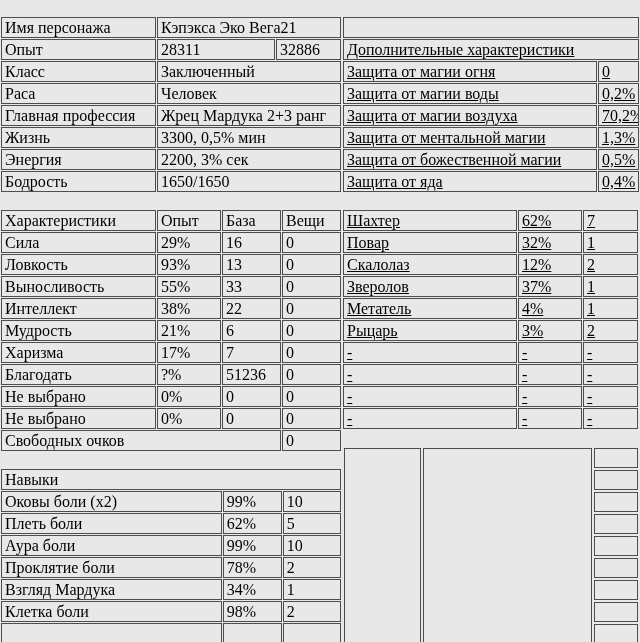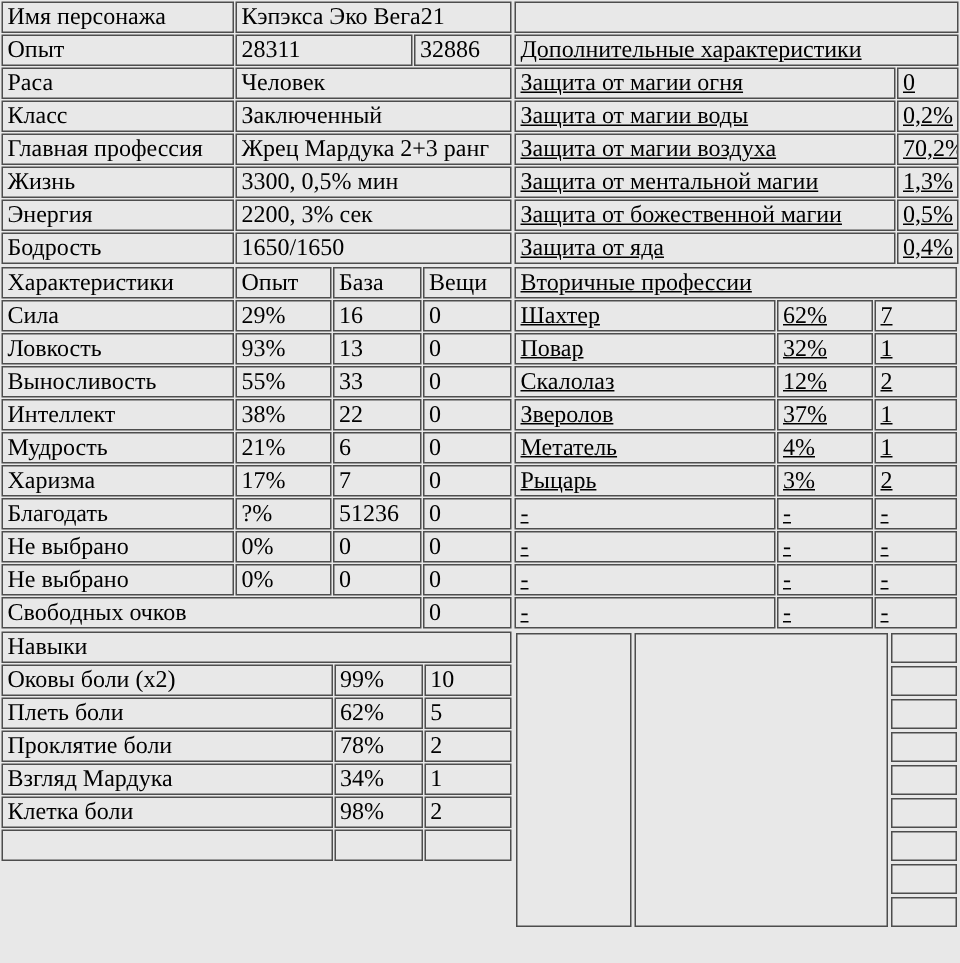--- a/index.html
+++ b/index.html
@@ -7,21 +7,21 @@
     width:640px;height:642px;overflow:hidden;
     background:#E8E8E8;color:#000;
     font-family:"Liberation Serif","DejaVu Serif",serif;
     font-size:16px;
   }
   .cols{display:flex;align-items:flex-start;}
   .col-left{width:342px;}
   .col-right{width:236px;text-decoration:underline;}
   table{
     border-collapse:separate;border-spacing:1px;
-    table-layout:fixed;width:100%;
+    table-layout:fixed;width:100%;margin-top:16px;
   }
   table.spaced{border-spacing:2px;}
   td{
     box-sizing:border-box;
     border:1px solid #4d4d4d;
     height:21px;line-height:19px;
     padding:0 2px 0 3px;
     overflow:hidden;white-space:nowrap;
     vertical-align:middle;
   }
@@ -45,26 +45,26 @@
           <tr>
         <td>Имя персонажа</td>
         <td colspan="2">Кэпэкса Эко Вега21</td>
       </tr>
       <tr>
         <td>Опыт</td>
         <td>28311</td>
         <td>32886</td>
       </tr>
       <tr>
+        <td>Класс</td>
+        <td colspan="2">Заключенный</td>
+      </tr>
+      <tr>
         <td>Раса</td>
         <td colspan="2">Человек</td>
-      </tr>
-      <tr>
-        <td>Класс</td>
-        <td colspan="2">Заключенный</td>
       </tr>
       <tr>
         <td>Главная профессия</td>
         <td colspan="2">Жрец Мардука 2+3 ранг</td>
       </tr>
       <tr>
         <td>Жизнь</td>
         <td colspan="2">3300, 0,5% мин</td>
       </tr>
       <tr>
@@ -167,20 +167,25 @@
         <td>Оковы боли (x2)</td>
         <td>99%</td>
         <td>10</td>
       </tr>
       <tr>
         <td>Плеть боли</td>
         <td>62%</td>
         <td>5</td>
       </tr>
       <tr>
+        <td>Аура боли</td>
+        <td>99%</td>
+        <td>10</td>
+      </tr>
+      <tr>
         <td>Проклятие боли</td>
         <td>78%</td>
         <td>2</td>
       </tr>
       <tr>
         <td>Взгляд Мардука</td>
         <td>34%</td>
         <td>1</td>
       </tr>
       <tr>
@@ -238,23 +243,20 @@
     </tbody>
       </table>
 
     <table>
       <colgroup>
           <col style="width:174px">
           <col style="width:64px">
           <col style="width:55px">
         </colgroup>
       <tbody>
-          <tr>
-        <td colspan="3">Вторичные профессии</td>
-      </tr>
       <tr>
         <td>Шахтер</td>
         <td>62%</td>
         <td>7</td>
       </tr>
       <tr>
         <td>Повар</td>
         <td>32%</td>
         <td>1</td>
       </tr>

